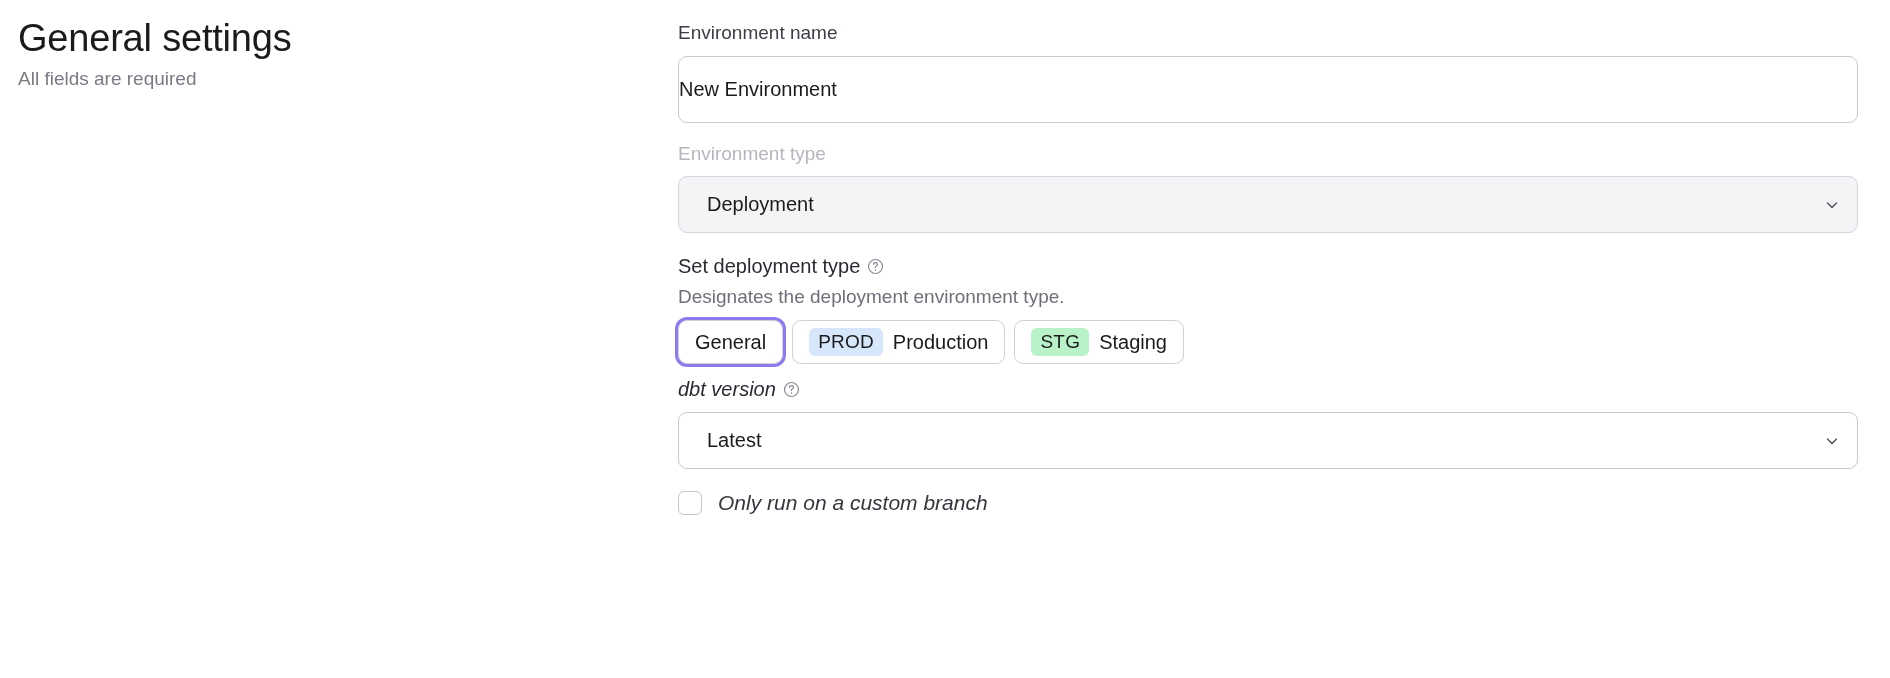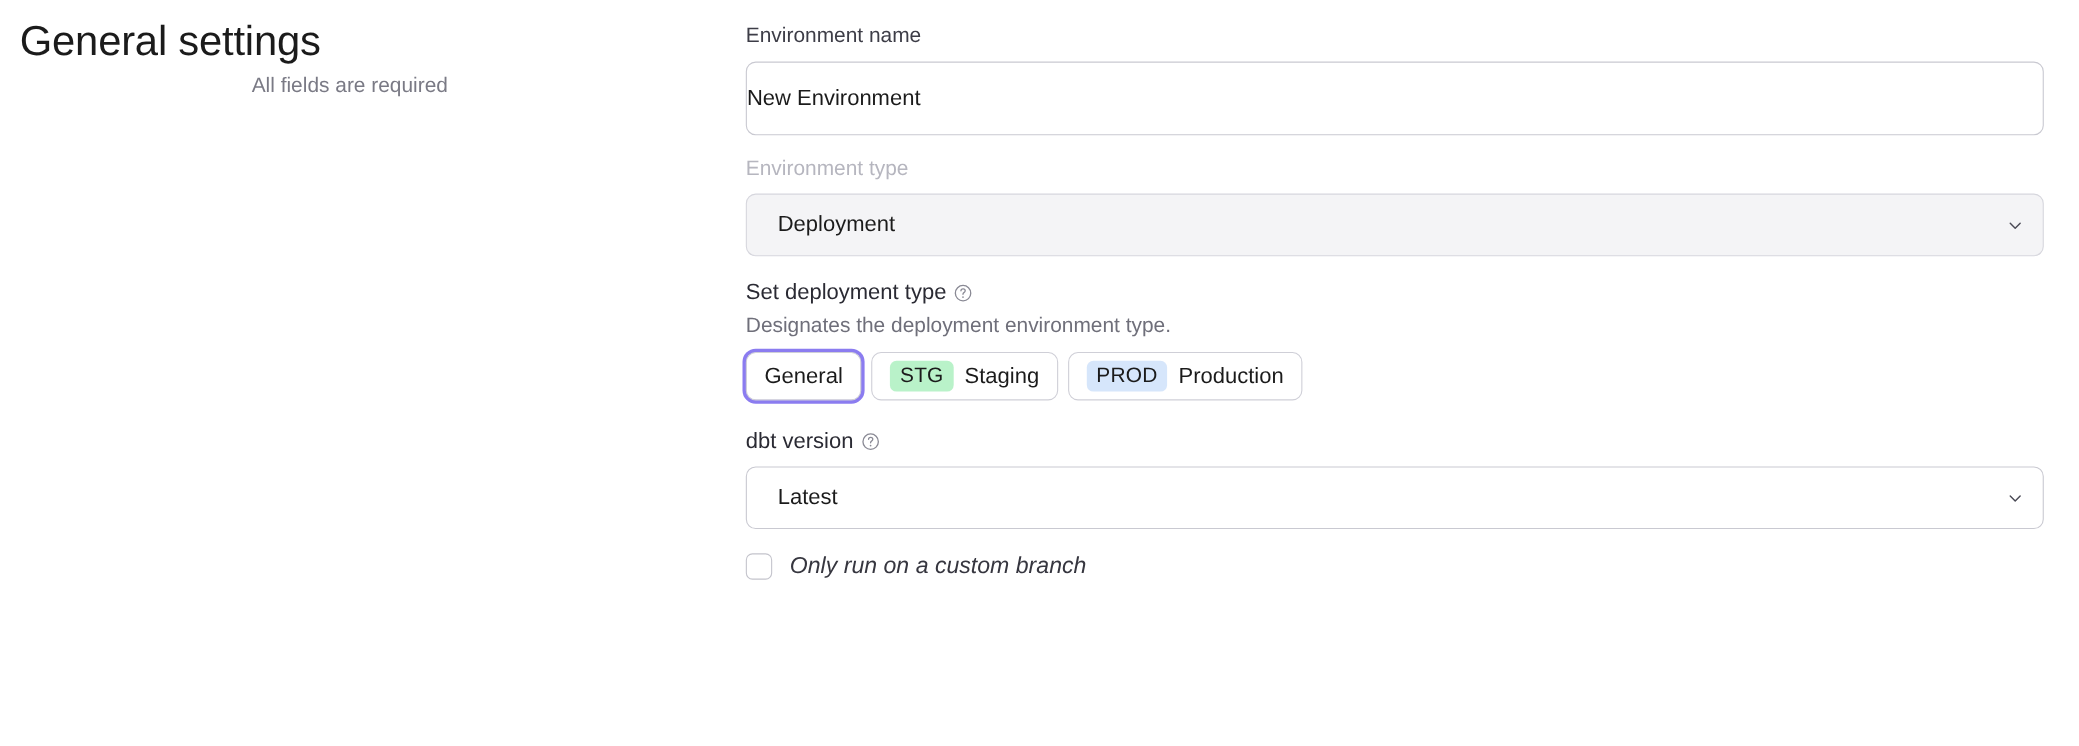--- a/index.html
+++ b/index.html
@@ -36,21 +36,20 @@
     color: #1b1b1b;
     letter-spacing: -0.2px;
     margin: 0;
   }
   .page-subtitle {
     margin-top: 6px;
     font-size: 19px;
     font-weight: 400;
     color: #7a7a85;
     line-height: 1.3;
-    text-align: center;
   }
 
   
   .right-col {
     position: absolute;
     left: 678px;
     top: 20px;
     width: 1180px;
   }
 
@@ -247,32 +246,32 @@
           </svg>
         </span>
       </div>
       <div class="section-desc">Designates the deployment environment type.</div>
 
       <div class="seg-group">
         <button class="seg-btn focused">
           <span>General</span>
         </button>
         <button class="seg-btn">
+          <span class="seg-badge badge-prod">PROD</span>
+          <span>Production</span>
+        </button>
+        <button class="seg-btn">
           <span class="seg-badge badge-stg">STG</span>
           <span>Staging</span>
         </button>
-        <button class="seg-btn">
-          <span class="seg-badge badge-prod">PROD</span>
-          <span>Production</span>
-        </button>
       </div>
     </div>
 
     <div class="field-block">
-      <div class="section-heading" style="margin-top:26px;">
+      <div class="section-heading" style="margin-top:14px;font-style:italic;">
         <span>dbt version</span>
         <span class="help-icon">
           <svg width="17" height="17" viewBox="0 0 17 17" fill="none" aria-hidden="true">
             <circle cx="8.5" cy="8.5" r="7" stroke="currentColor" stroke-width="1.2"></circle>
             <path d="M6.6 6.4c0-1.05.86-1.8 1.95-1.8 1.08 0 1.9.72 1.9 1.7 0 .84-.5 1.25-1.2 1.7-.6.4-.8.7-.8 1.3v.25" stroke="currentColor" stroke-width="1.2" stroke-linecap="round"></path>
             <circle cx="8.45" cy="12.1" r="0.78" fill="currentColor"></circle>
           </svg>
         </span>
       </div>
       <div class="select-wrap" style="margin-top:11px;">

